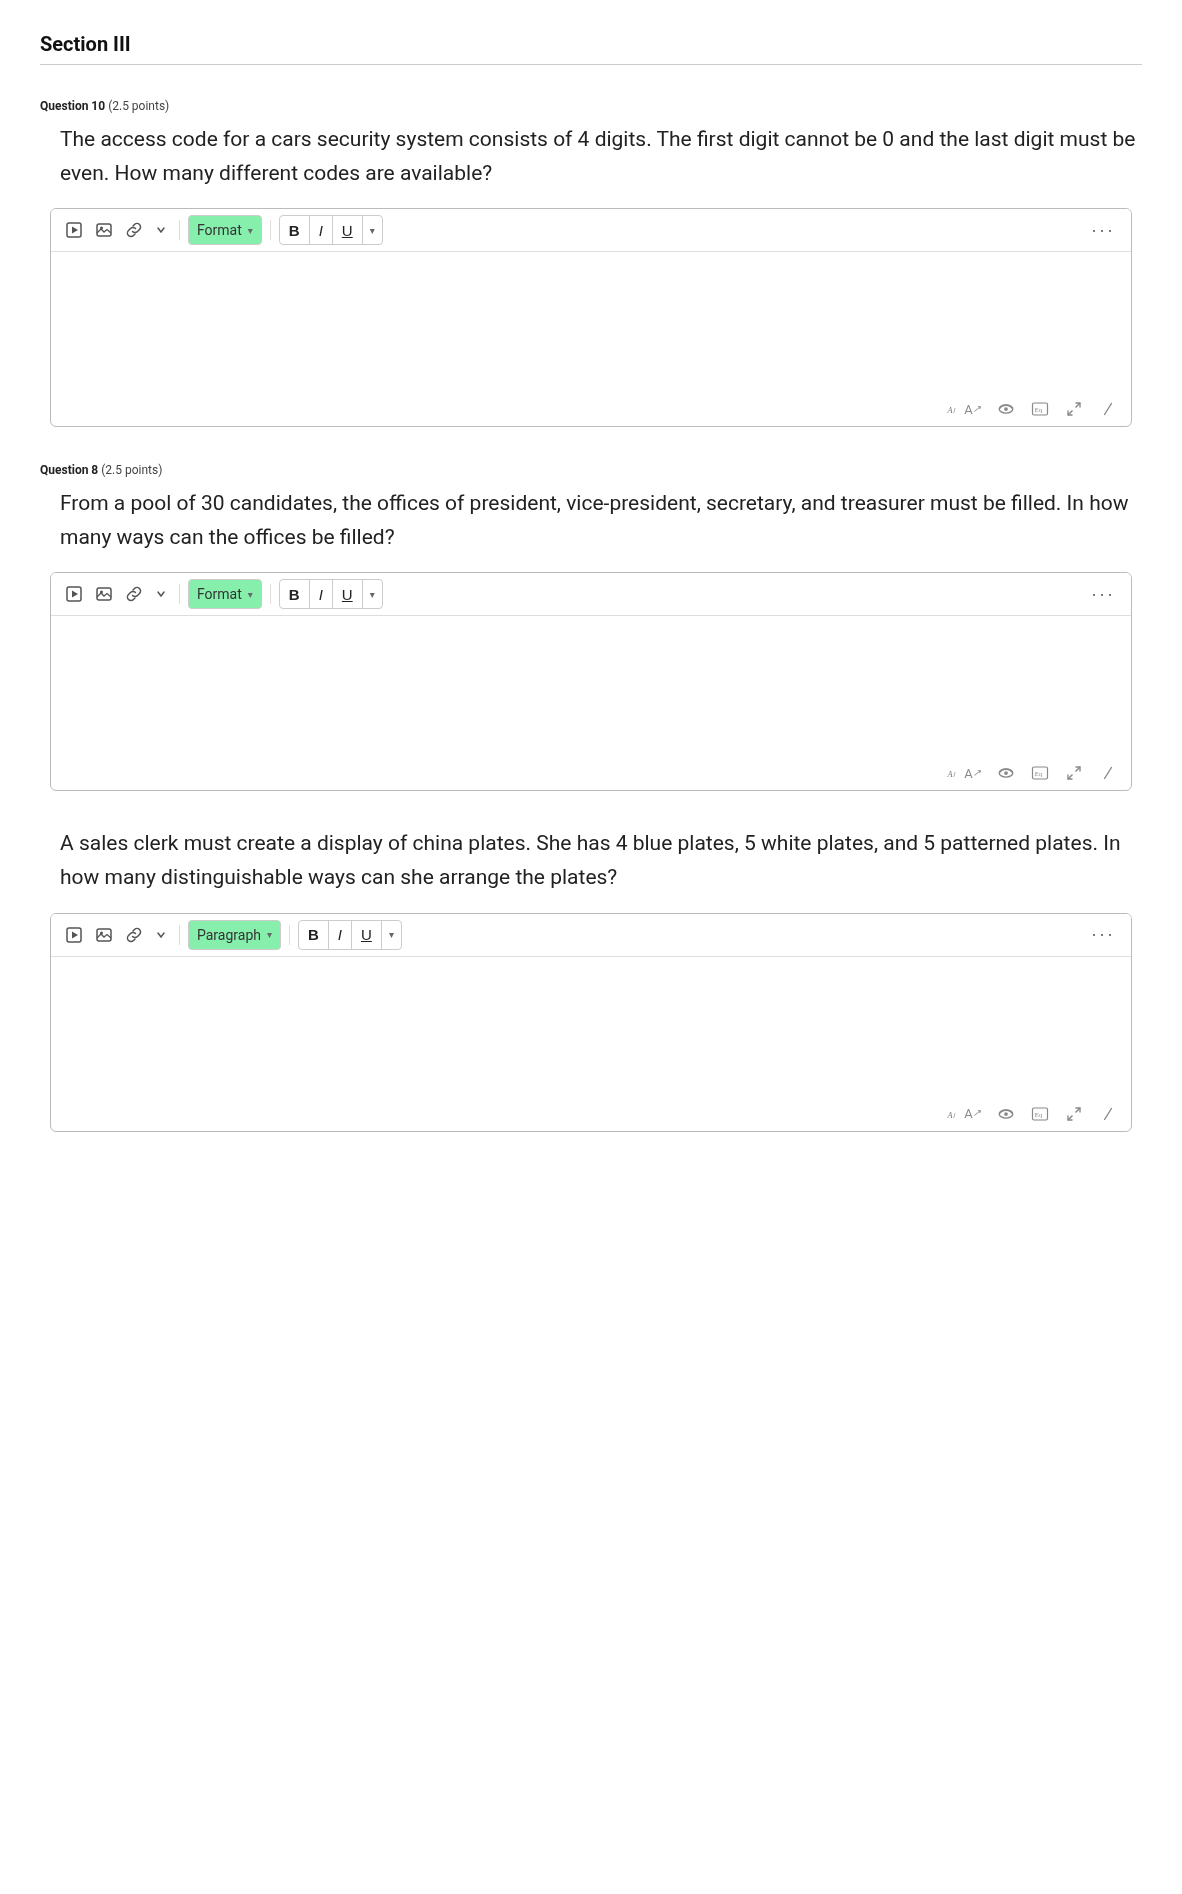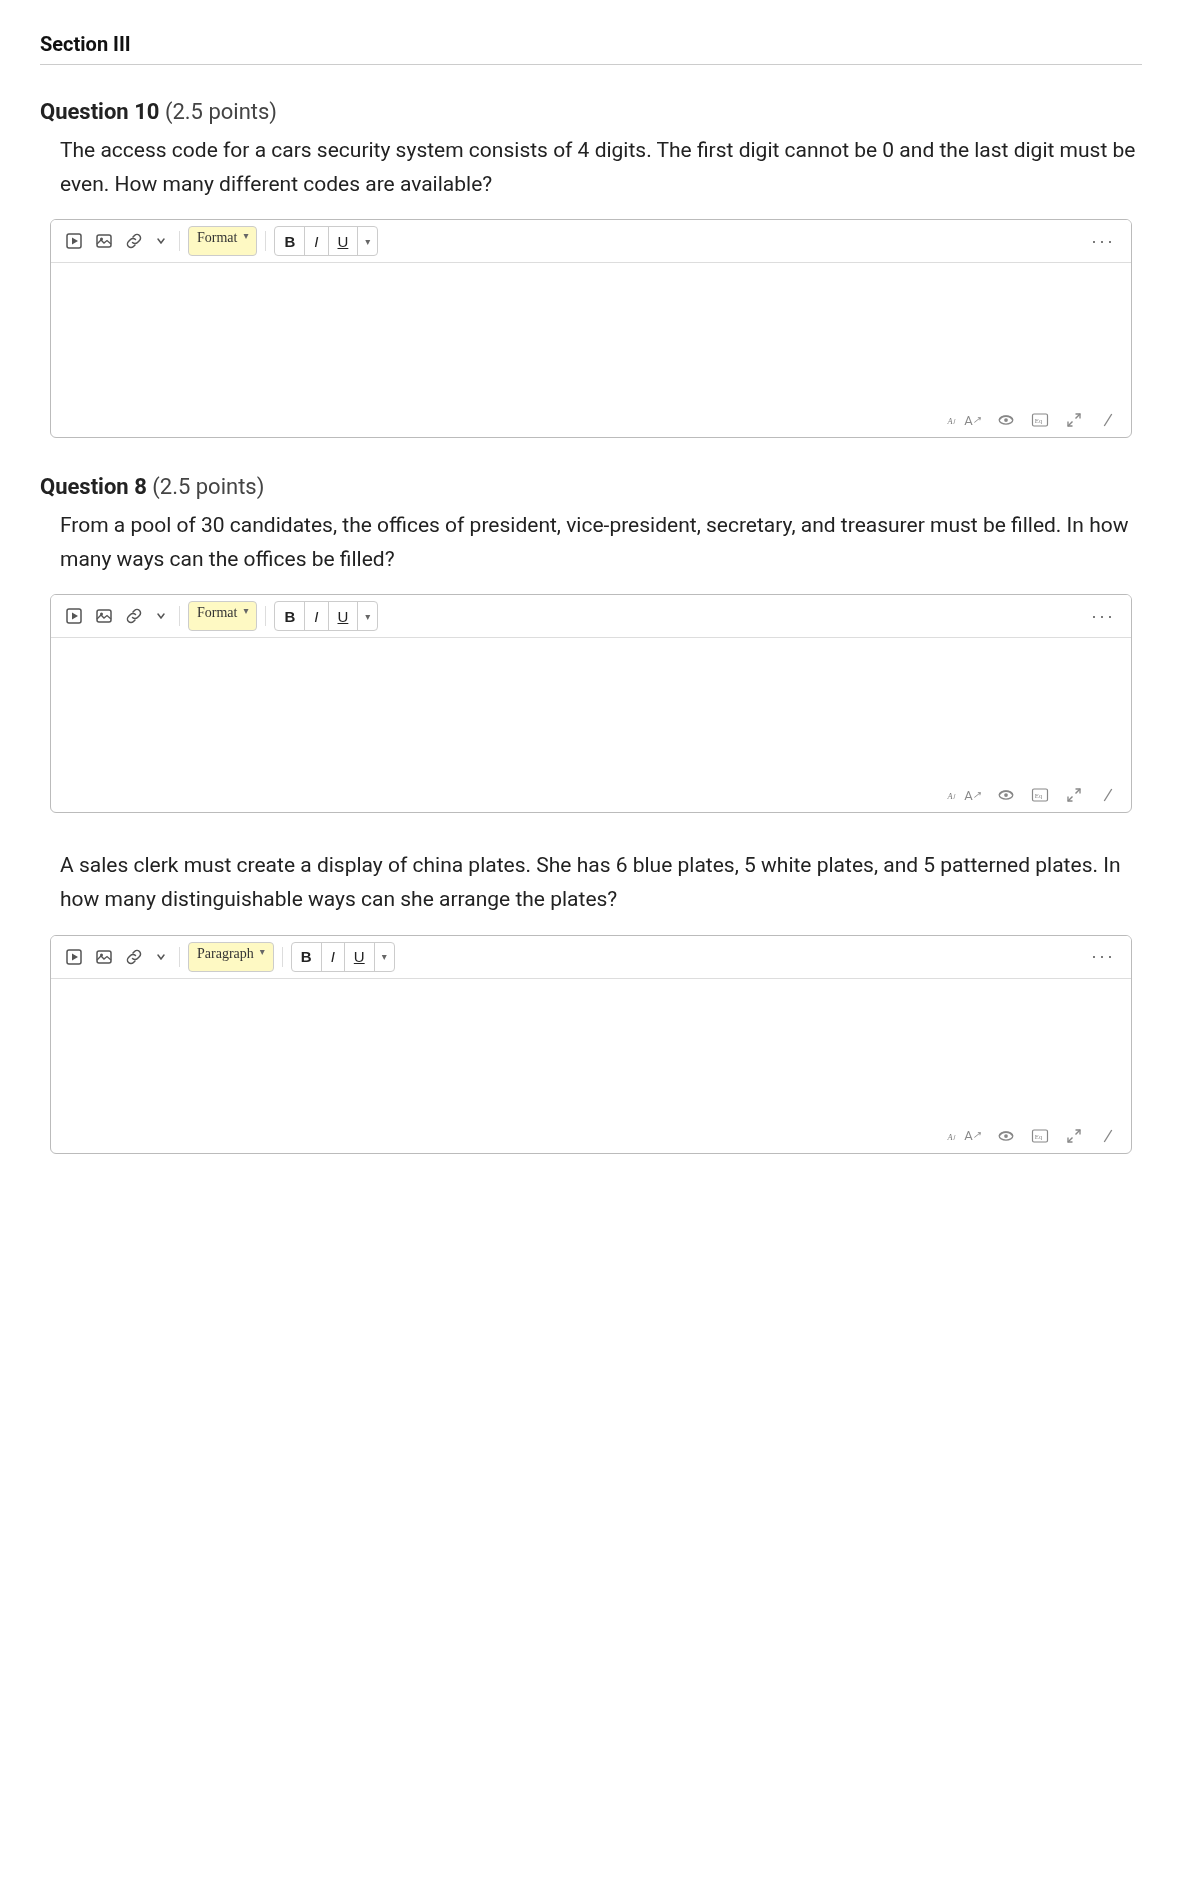--- a/index.html
+++ b/index.html
@@ -28,21 +28,21 @@
       border: none;
       border-top: 1px solid #ccc;
       margin-bottom: 28px;
     }
 
     .question-block {
       margin-bottom: 36px;
     }
 
     .question-header {
-      font-size: 22px;
+      font-size: 12px;
       margin-bottom: 10px;
       margin-top: 34px;
     }
 
     .question-header strong {
       font-weight: 700;
     }
 
     .question-header .points {
       font-weight: 400;
@@ -89,30 +89,30 @@
 
     .toolbar-divider {
       width: 1px;
       height: 20px;
       background: #ddd;
       margin: 0 4px;
     }
 
     .toolbar-dropdown {
       display: flex;
+      align-items: center;
       border: 1px solid #ccc;
       border-radius: 4px;
       padding: 3px 8px;
-      background: #fef9c3;
+      background: #86efac;
       cursor: pointer;
       font-size: 14px;
       color: #333;
       gap: 6px;
       height: 30px;
-      font-family: Liberation Serif, serif;
     }
 
     .toolbar-dropdown .chevron {
       font-size: 10px;
       color: #666;
     }
 
     .toolbar-format-group {
       display: flex;
       align-items: center;
@@ -409,21 +409,21 @@
         <svg class="icon-svg" viewBox="0 0 24 24" fill="none" stroke="#888" stroke-width="1.8">
           <line x1="17" y1="4" x2="7" y2="20"></line>
         </svg>
       </span>
     </div>
 
     </div>
 
   </div>
     <div class="question-block">
-    <div class="question-text">A sales clerk must create a display of china plates.  She has 6 blue plates, 5 white plates, and 5 patterned plates.  In how many distinguishable ways can she arrange the plates?</div>
+    <div class="question-text">A sales clerk must create a display of china plates.  She has 4 blue plates, 5 white plates, and 5 patterned plates.  In how many distinguishable ways can she arrange the plates?</div>
 
     <div class="editor-box">
       <div class="editor-toolbar">
 
         <button class="toolbar-icon-btn" title="Insert media">
           <svg width="16" height="16" viewBox="0 0 16 16" fill="none">
             <rect x="1" y="1" width="14" height="14" rx="2" stroke="#555" stroke-width="1.5"></rect>
             <polygon points="6,4.5 12,8 6,11.5" fill="#555"></polygon>
           </svg>
         </button>

